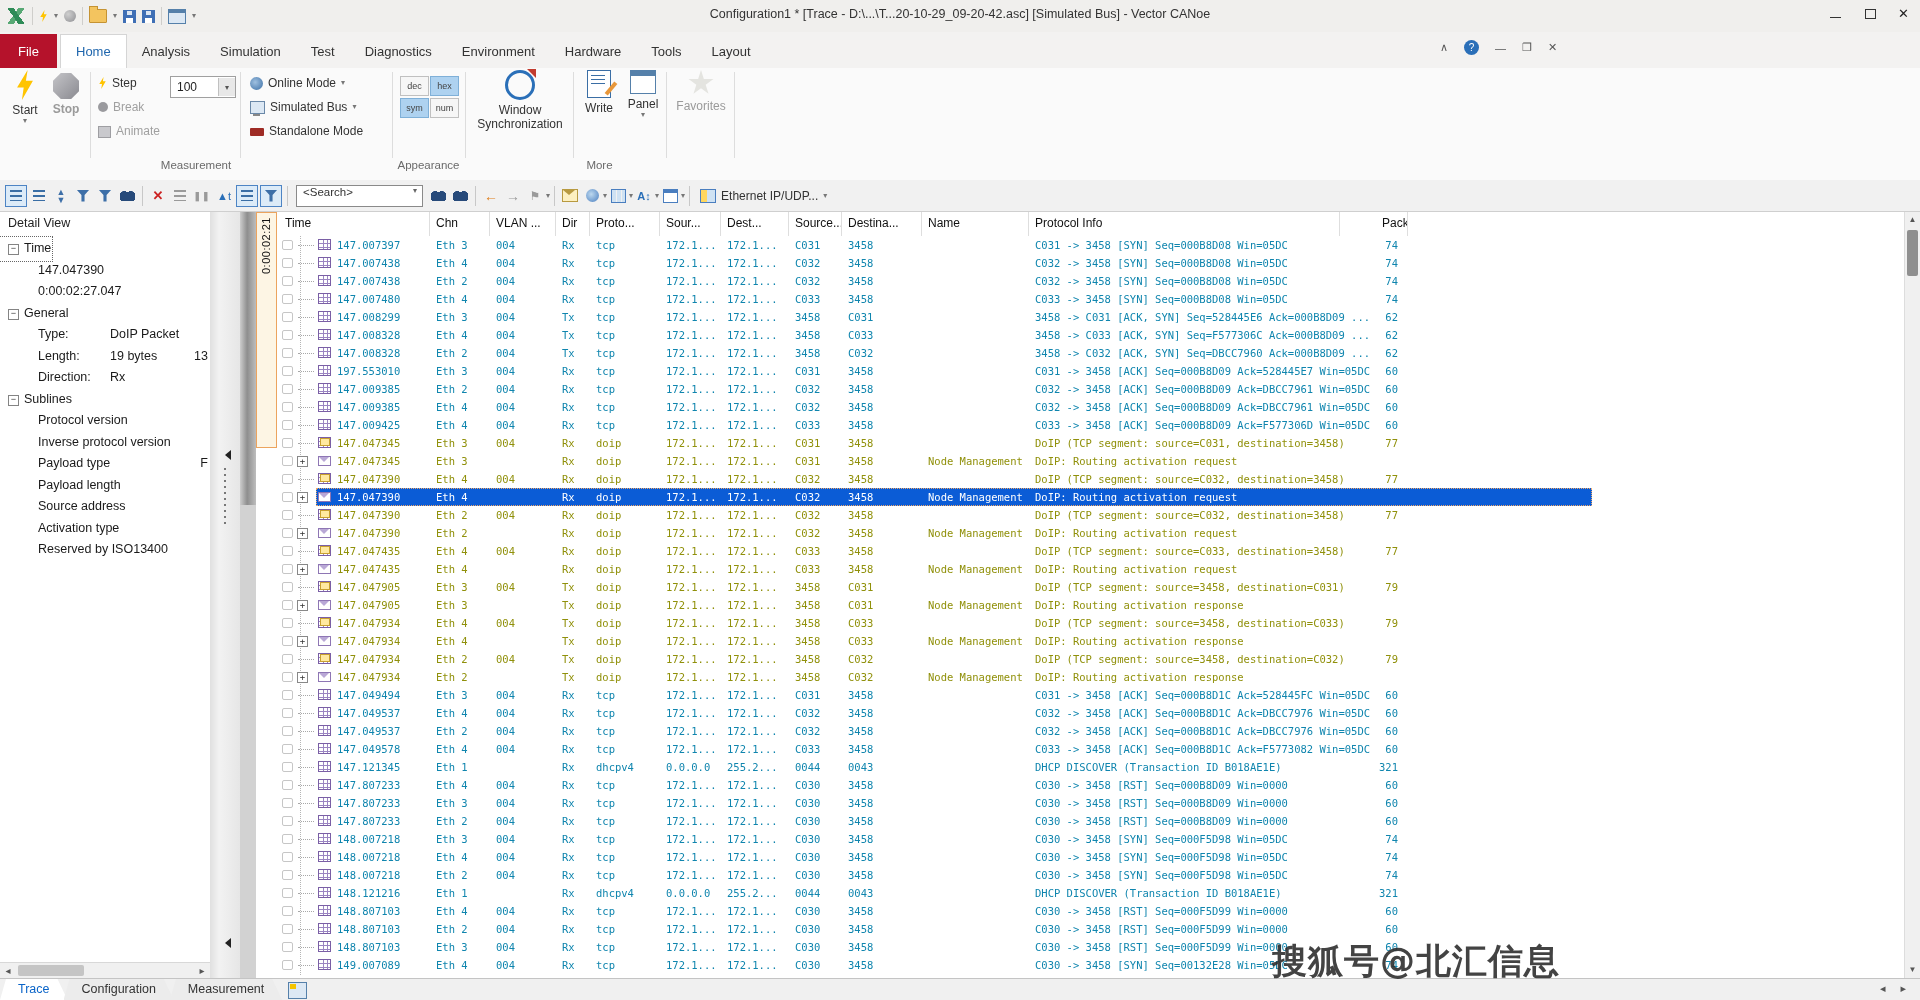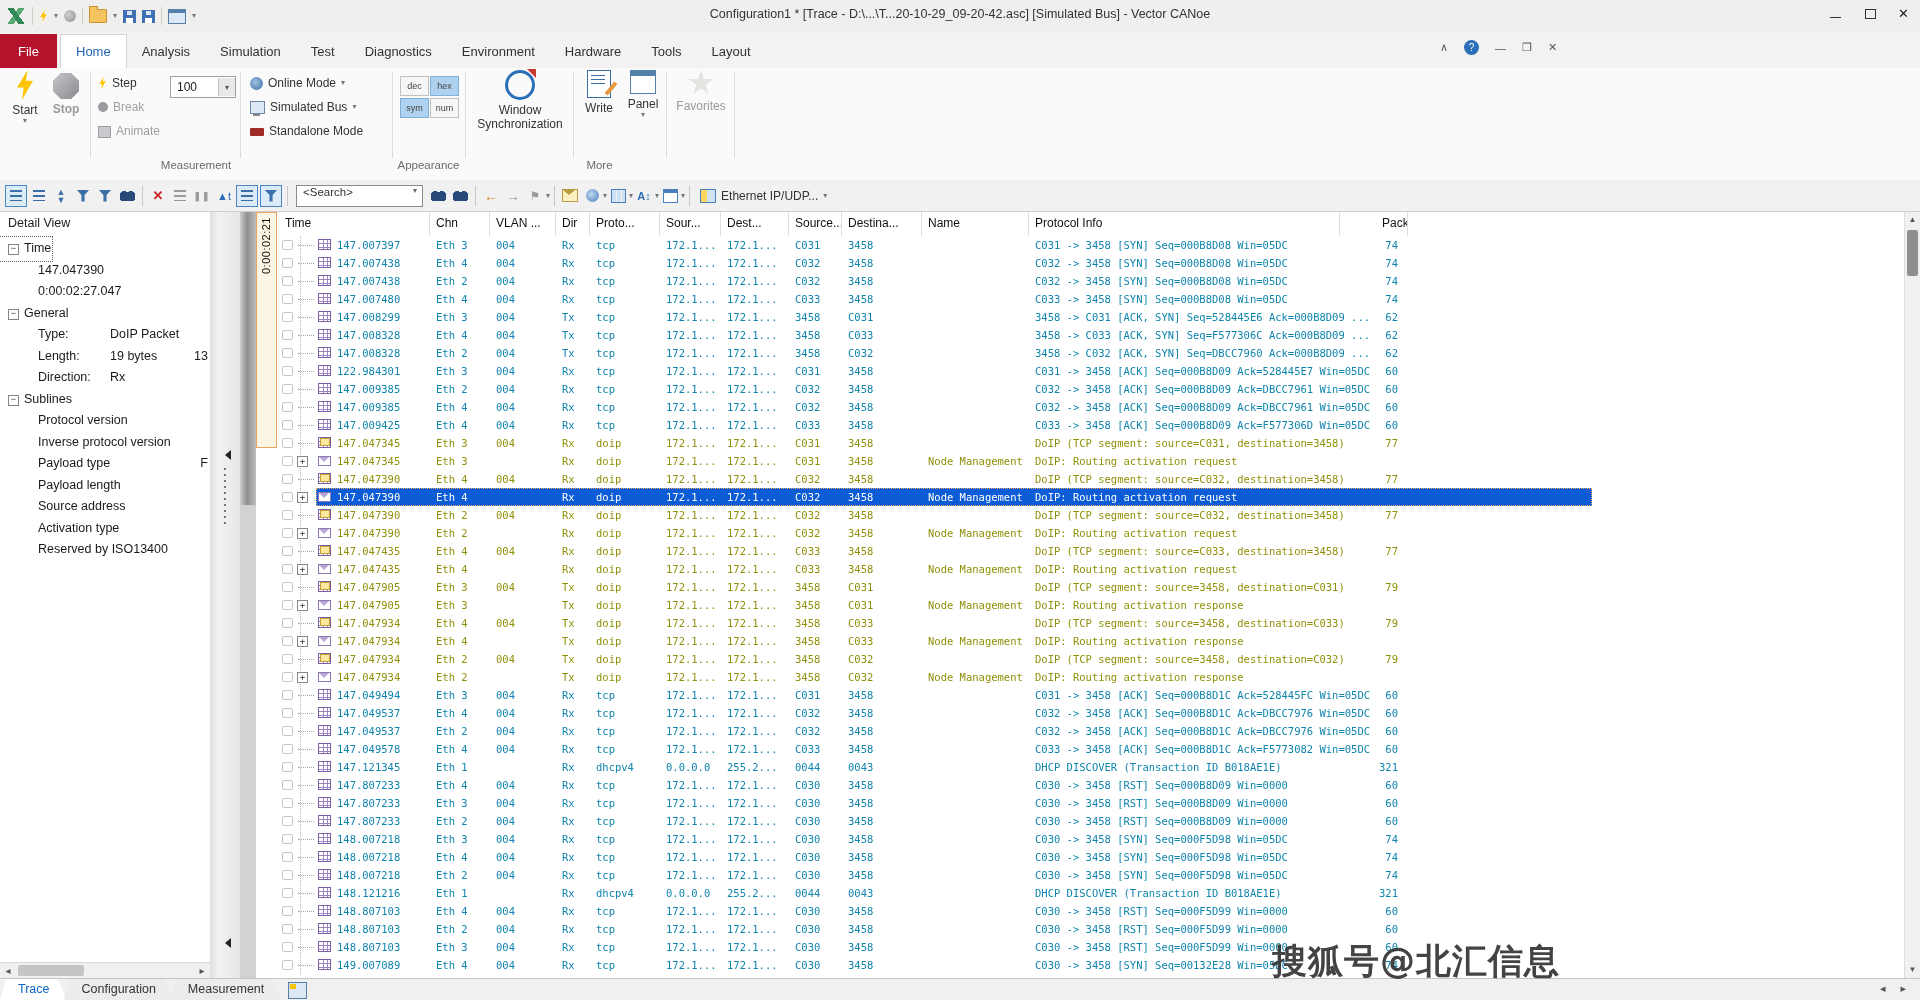--- a/index.html
+++ b/index.html
@@ -580,21 +580,21 @@
         <span class="tc c-len" style="width: 68px;">62</span>
       </div>
       <div class="trow k-tcp">
         <span class="mk">
           <span class="bub"></span>
         </span>
         <span class="tree dots"></span>
         <span class="icn">
           <span class="pk-table"></span>
         </span>
-        <span class="tc c-t" style="width: 93px;">122.984301</span>
+        <span class="tc c-t" style="width: 93px;">197.553010</span>
         <span class="tc " style="width: 60px;">Eth 3</span>
         <span class="tc " style="width: 66px;">004</span>
         <span class="tc " style="width: 34px;">Rx</span>
         <span class="tc " style="width: 70px;">tcp</span>
         <span class="tc " style="width: 61px;">172.1...</span>
         <span class="tc " style="width: 68px;">172.1...</span>
         <span class="tc " style="width: 53px;">C031</span>
         <span class="tc " style="width: 80px;">3458</span>
         <span class="tc " style="width: 107px;"></span>
         <span class="tc " style="width: 311px;">C031 -&gt; 3458 [ACK] Seq=000B8D09 Ack=528445E7 Win=05DC</span>

